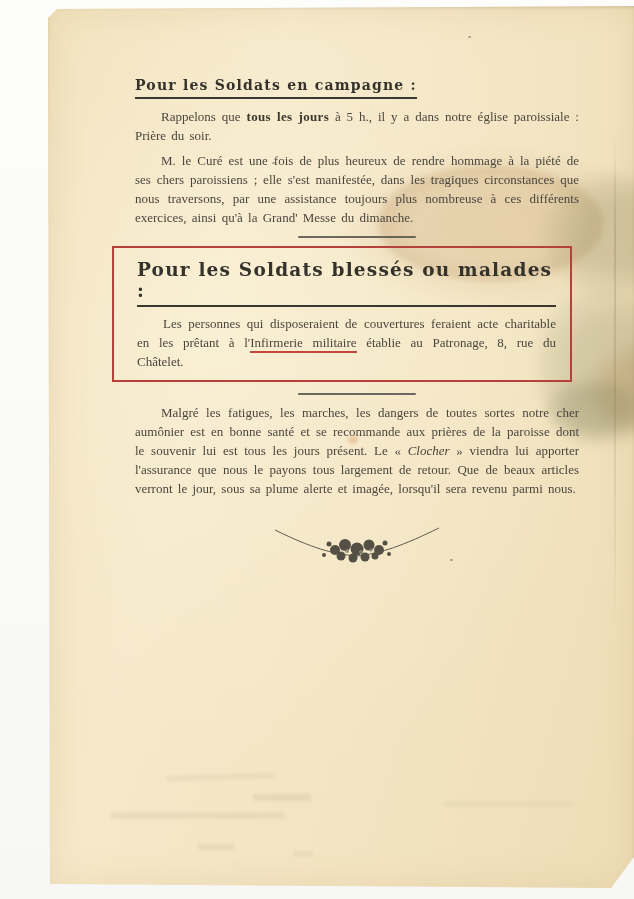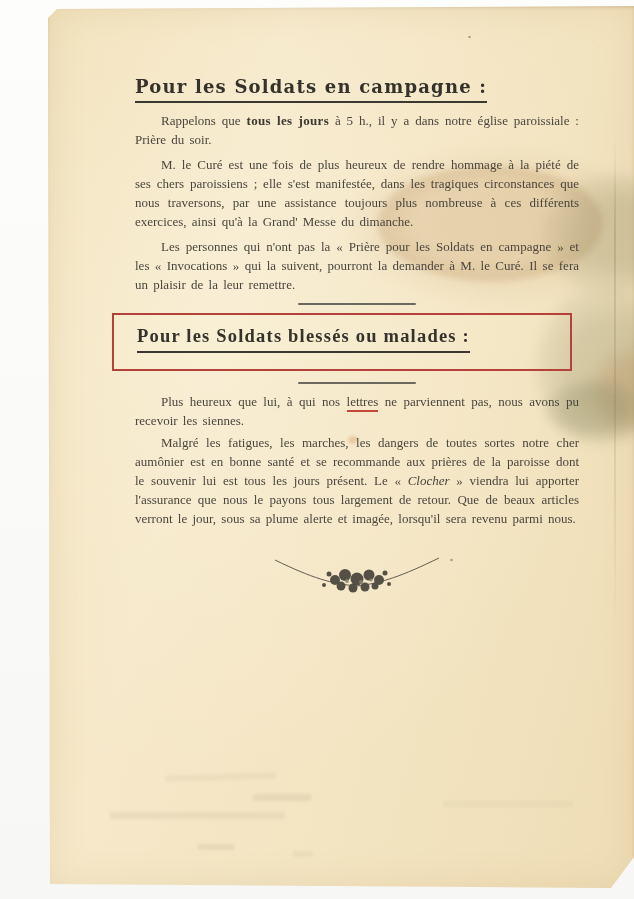--- a/index.html
+++ b/index.html
@@ -41,37 +41,37 @@
   #sm5{left:395px;top:795px;width:130px;height:6px;opacity:.5;}
   #sm6{left:245px;top:845px;width:20px;height:6px;opacity:.7;}
   .speck{width:3px;height:2px;border-radius:50%;background:rgba(70,60,45,0.45);}
   #sp1{left:420px;top:30px;}
   #sp2{left:224px;top:156px;}
   #sp3{left:402px;top:553px;}
 
   .content{position:absolute;left:87px;top:70px;width:444px;color:#4a463e;}
   .doc-title{margin:0 0 8px 0;}
   .title-text{
-    display:inline-block;font-size:18px;font-weight:bold;letter-spacing:1.2px;
+    display:inline-block;font-size:14px;font-weight:bold;letter-spacing:1.2px;
     color:#35322c;border-bottom:2.5px solid #3b382f;padding-bottom:4px;
     font-family:"DejaVu Serif", serif;
   }
   .para{
     font-size:13px;line-height:19px;text-align:justify;text-indent:26px;
     margin:0 0 3px 0;word-spacing:2px;color:#4a463e;
   }
   .para b{color:#3b382f;letter-spacing:0.3px;}
   .mt-sm{margin-top:6px;}
   .mt-lg{margin-top:13px;}
   .divider{width:118px;height:2px;background:#55514a;margin:9px auto 8px auto;border-radius:1px;opacity:.85;}
   .red-box{
     border:2.5px solid #b5423a;margin:8px 0 0 -23px;width:460px;box-sizing:border-box;
     padding:11px 14px 9px 23px;background:rgba(255,248,228,0.06);
   }
-  .red-box .title-text{font-size:18.5px;font-family:Liberation Serif, serif;}
+  .red-box .title-text{font-size:18.5px;}
   .red-box .doc-title{margin-bottom:7px;}
   .red-box .para{margin:0;}
   .red-u{border-bottom:2px solid #c3473a;padding-bottom:1px;}
   .red-u-bold{border-bottom:3px solid #c3473a;padding-bottom:1px;font-weight:bold;color:#3b382f;letter-spacing:0.3px;}
   .flourish-wrap{margin:24px auto 0 auto;width:180px;text-align:center;opacity:0.88;}
 </style>
 </head>
 <body>
 
 <div class="paper">
@@ -100,34 +100,33 @@
       <span class="title-text">Pour les Soldats en campagne :</span>
     </div>
 
     <p class="para"><span>Rappelons que </span><b>tous les jours</b><span> à 5 h., il y a dans notre église paroissiale : Prière du soir.</span></p>
 
 
 
 
     <p class="para mt-sm">M. le Curé est une fois de plus heureux de rendre hommage à la piété de ses chers paroissiens ; elle s'est manifestée, dans les tragiques circonstances que nous traversons, par une assistance toujours plus nombreuse à ces différents exercices, ainsi qu'à la Grand' Messe du dimanche.</p>
 
-    <p class="para mt-sm">Les personnes qui n'ont pas la « Prière pour les Soldats en campagne » et les « Invocations » qui la suivent, pourront la demander à M. le Curé. Il se fera un plaisir de la leur remettre.</p>
 
     <div class="divider"></div>
 
     <div class="red-box">
       <div class="doc-title">
         <span class="title-text">Pour les Soldats blessés ou malades :</span>
       </div>
+      <p class="para"><span>Les personnes qui disposeraient de couvertures feraient acte charitable en les prêtant à l'</span><span class="red-u">Infirmerie militaire</span><span> établie au Patronage, 8, rue du Châtelet.</span></p>
     </div>
 
     <div class="divider" style="margin-top:11px;"></div>
 
 
-    <p class="para"><span>Plus heureux que lui, à qui nos </span><span class="red-u">lettres</span><span> ne parviennent pas, nous avons pu recevoir les siennes.</span></p>
 
     <p class="para"><span>Malgré les fatigues, les marches, les dangers de toutes sortes notre cher aumônier est en bonne santé et se recommande aux prières de la paroisse dont le souvenir lui est tous les jours présent. Le « </span><i>Clocher</i><span> » viendra lui apporter l'assurance que nous le payons tous largement de retour. Que de beaux articles verront le jour, sous sa plume alerte et imagée, lorsqu'il sera revenu parmi nous.</span></p>
 
     <div class="flourish-wrap">
       <svg width="180" height="46" viewBox="0 0 180 46" aria-hidden="true">
         <g fill="none" stroke="#4a483f" stroke-width="1">
           <path d="M8,8 C45,26 65,32 90,34"></path>
           <path d="M172,6 C135,24 115,31 90,34"></path>
         </g>
         <g fill="#3e3c34">

